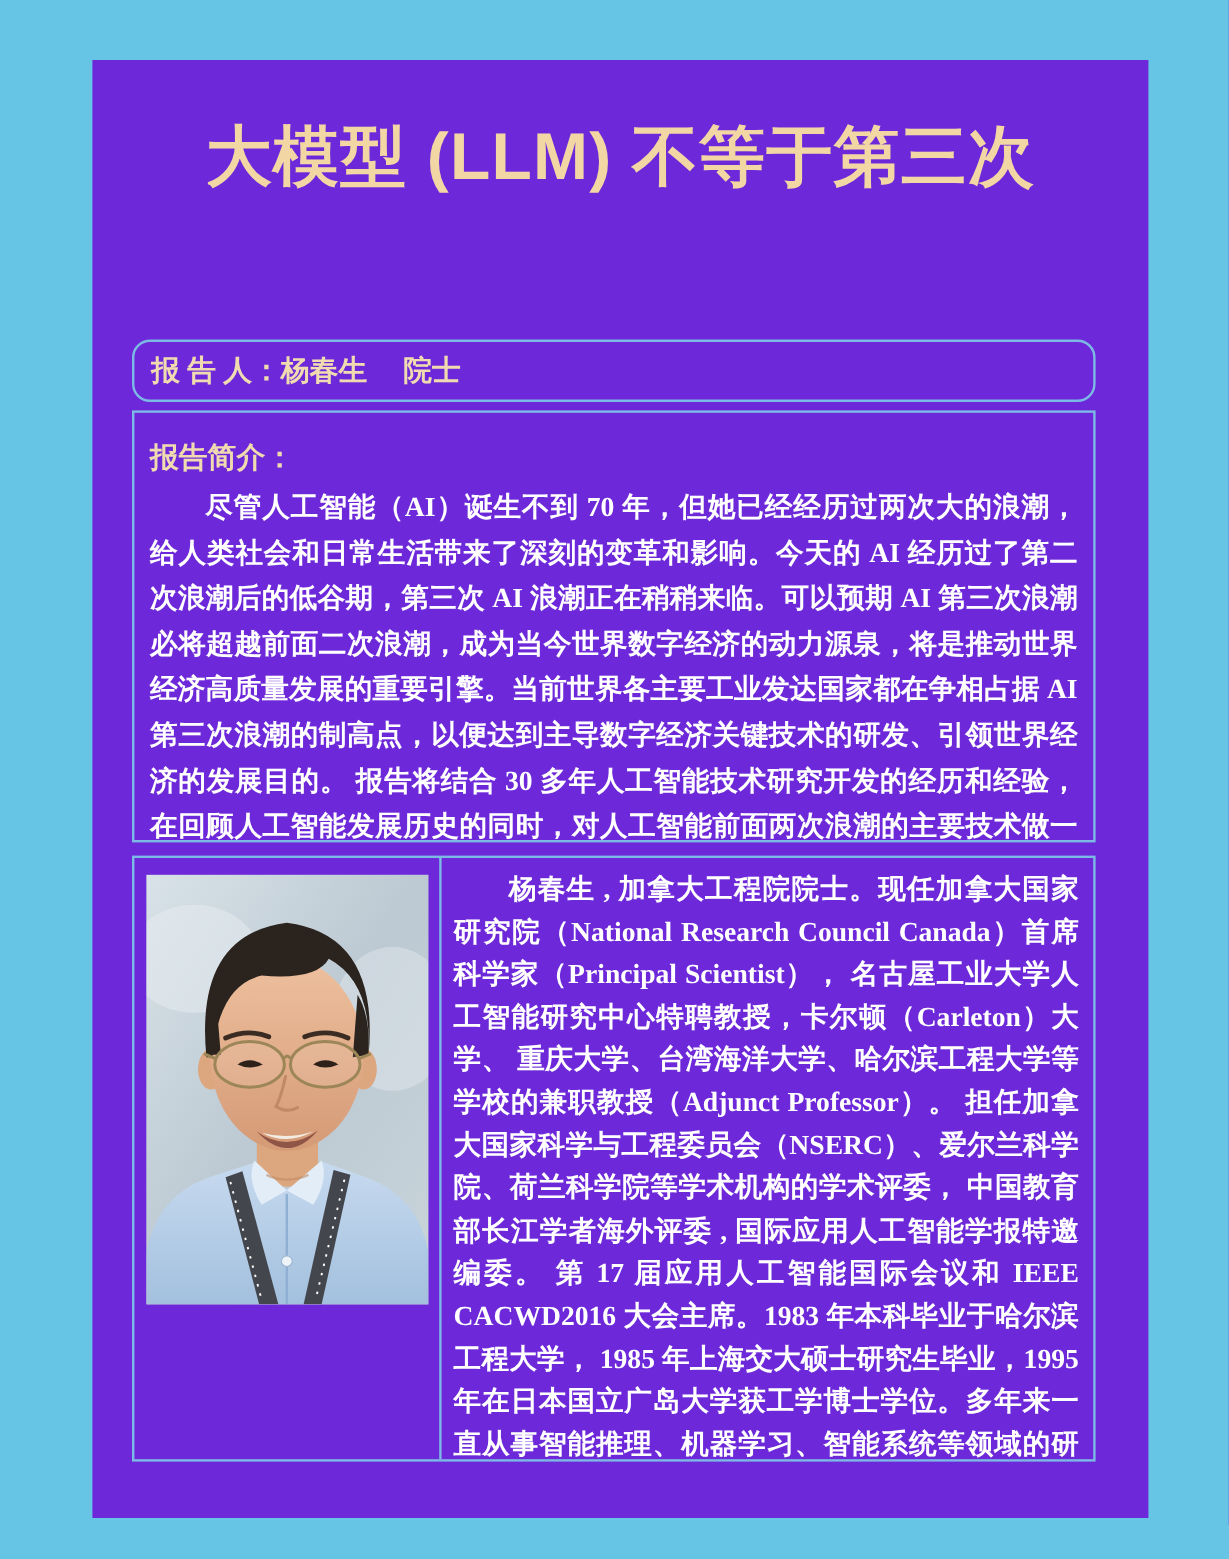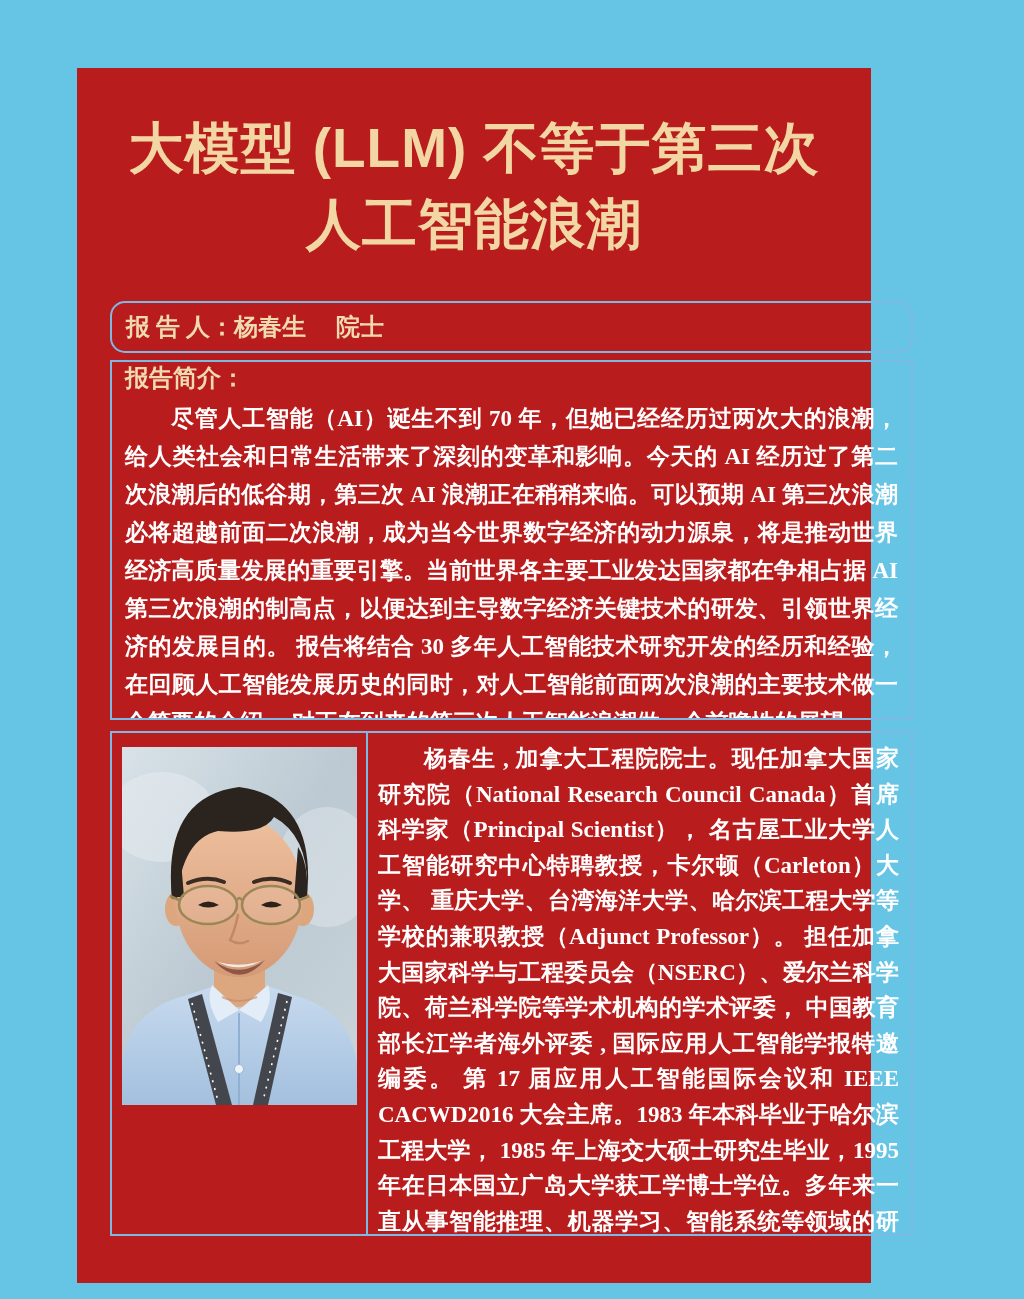--- a/index.html
+++ b/index.html
@@ -10,24 +10,24 @@
     width: 1024px;
     height: 1299px;
     background: #66C4E5;
     position: relative;
     overflow: hidden;
     font-family: "Liberation Serif", "DejaVu Serif", serif;
   }
   .poster {
     position: absolute;
     left: 77px;
-    top: 68px;
-    width: 794px;
+    top: 50px;
+    width: 880px;
     height: 1215px;
-    background: #b91c1c;
+    background: #6d28d9;
   }
   .title {
     position: absolute;
     left: 0;
     top: 42px;
     width: 100%;
     margin: 0;
     text-align: center;
     color: #F2D7A4;
     font-family: "Liberation Sans", "DejaVu Sans", sans-serif;
@@ -52,21 +52,21 @@
     align-items: center;
     padding-left: 14px;
     color: #F0DBB1;
     font-weight: 700;
     font-size: 24px;
     border-radius: 15px;
   }
   .intro {
     top: 292px;
     height: 360px;
-    padding: 0 13px 0 13px;
+    padding: 22px 13px 0 13px;
   }
   .label {
     color: #F0DBB1;
     font-weight: 700;
     font-size: 24px;
     line-height: 32px;
     margin-bottom: 6px;
   }
   .para {
     margin: 0;
@@ -104,21 +104,20 @@
     line-height: 35.6px;
   }
 </style>
 </head>
 <body>
 
 <div class="poster">
 
   <h1 class="title">
     <span class="tl">大模型 (LLM) 不等于第三次</span>
-    <span class="tl">人工智能浪潮</span>
   </h1>
 
   <div class="box speaker">
     <span>报 告 人：杨春生　 院士</span>
   </div>
 
   <div class="box intro">
     <div class="label">报告简介：</div>
     <p class="para indent">尽管人工智能（AI）诞生不到 70 年，但她已经经历过两次大的浪潮，给人类社会和日常生活带来了深刻的变革和影响。今天的 AI 经历过了第二次浪潮后的低谷期，第三次 AI 浪潮正在稍稍来临。可以预期 AI 第三次浪潮必将超越前面二次浪潮，成为当今世界数字经济的动力源泉，将是推动世界经济高质量发展的重要引擎。当前世界各主要工业发达国家都在争相占据 AI 第三次浪潮的制高点，以便达到主导数字经济关键技术的研发、引领世界经济的发展目的。 报告将结合 30 多年人工智能技术研究开发的经历和经验，在回顾人工智能发展历史的同时，对人工智能前面两次浪潮的主要技术做一个简要的介绍。 对正在到来的第三次人工智能浪潮做一个前瞻性的展望。</p>
   </div>

